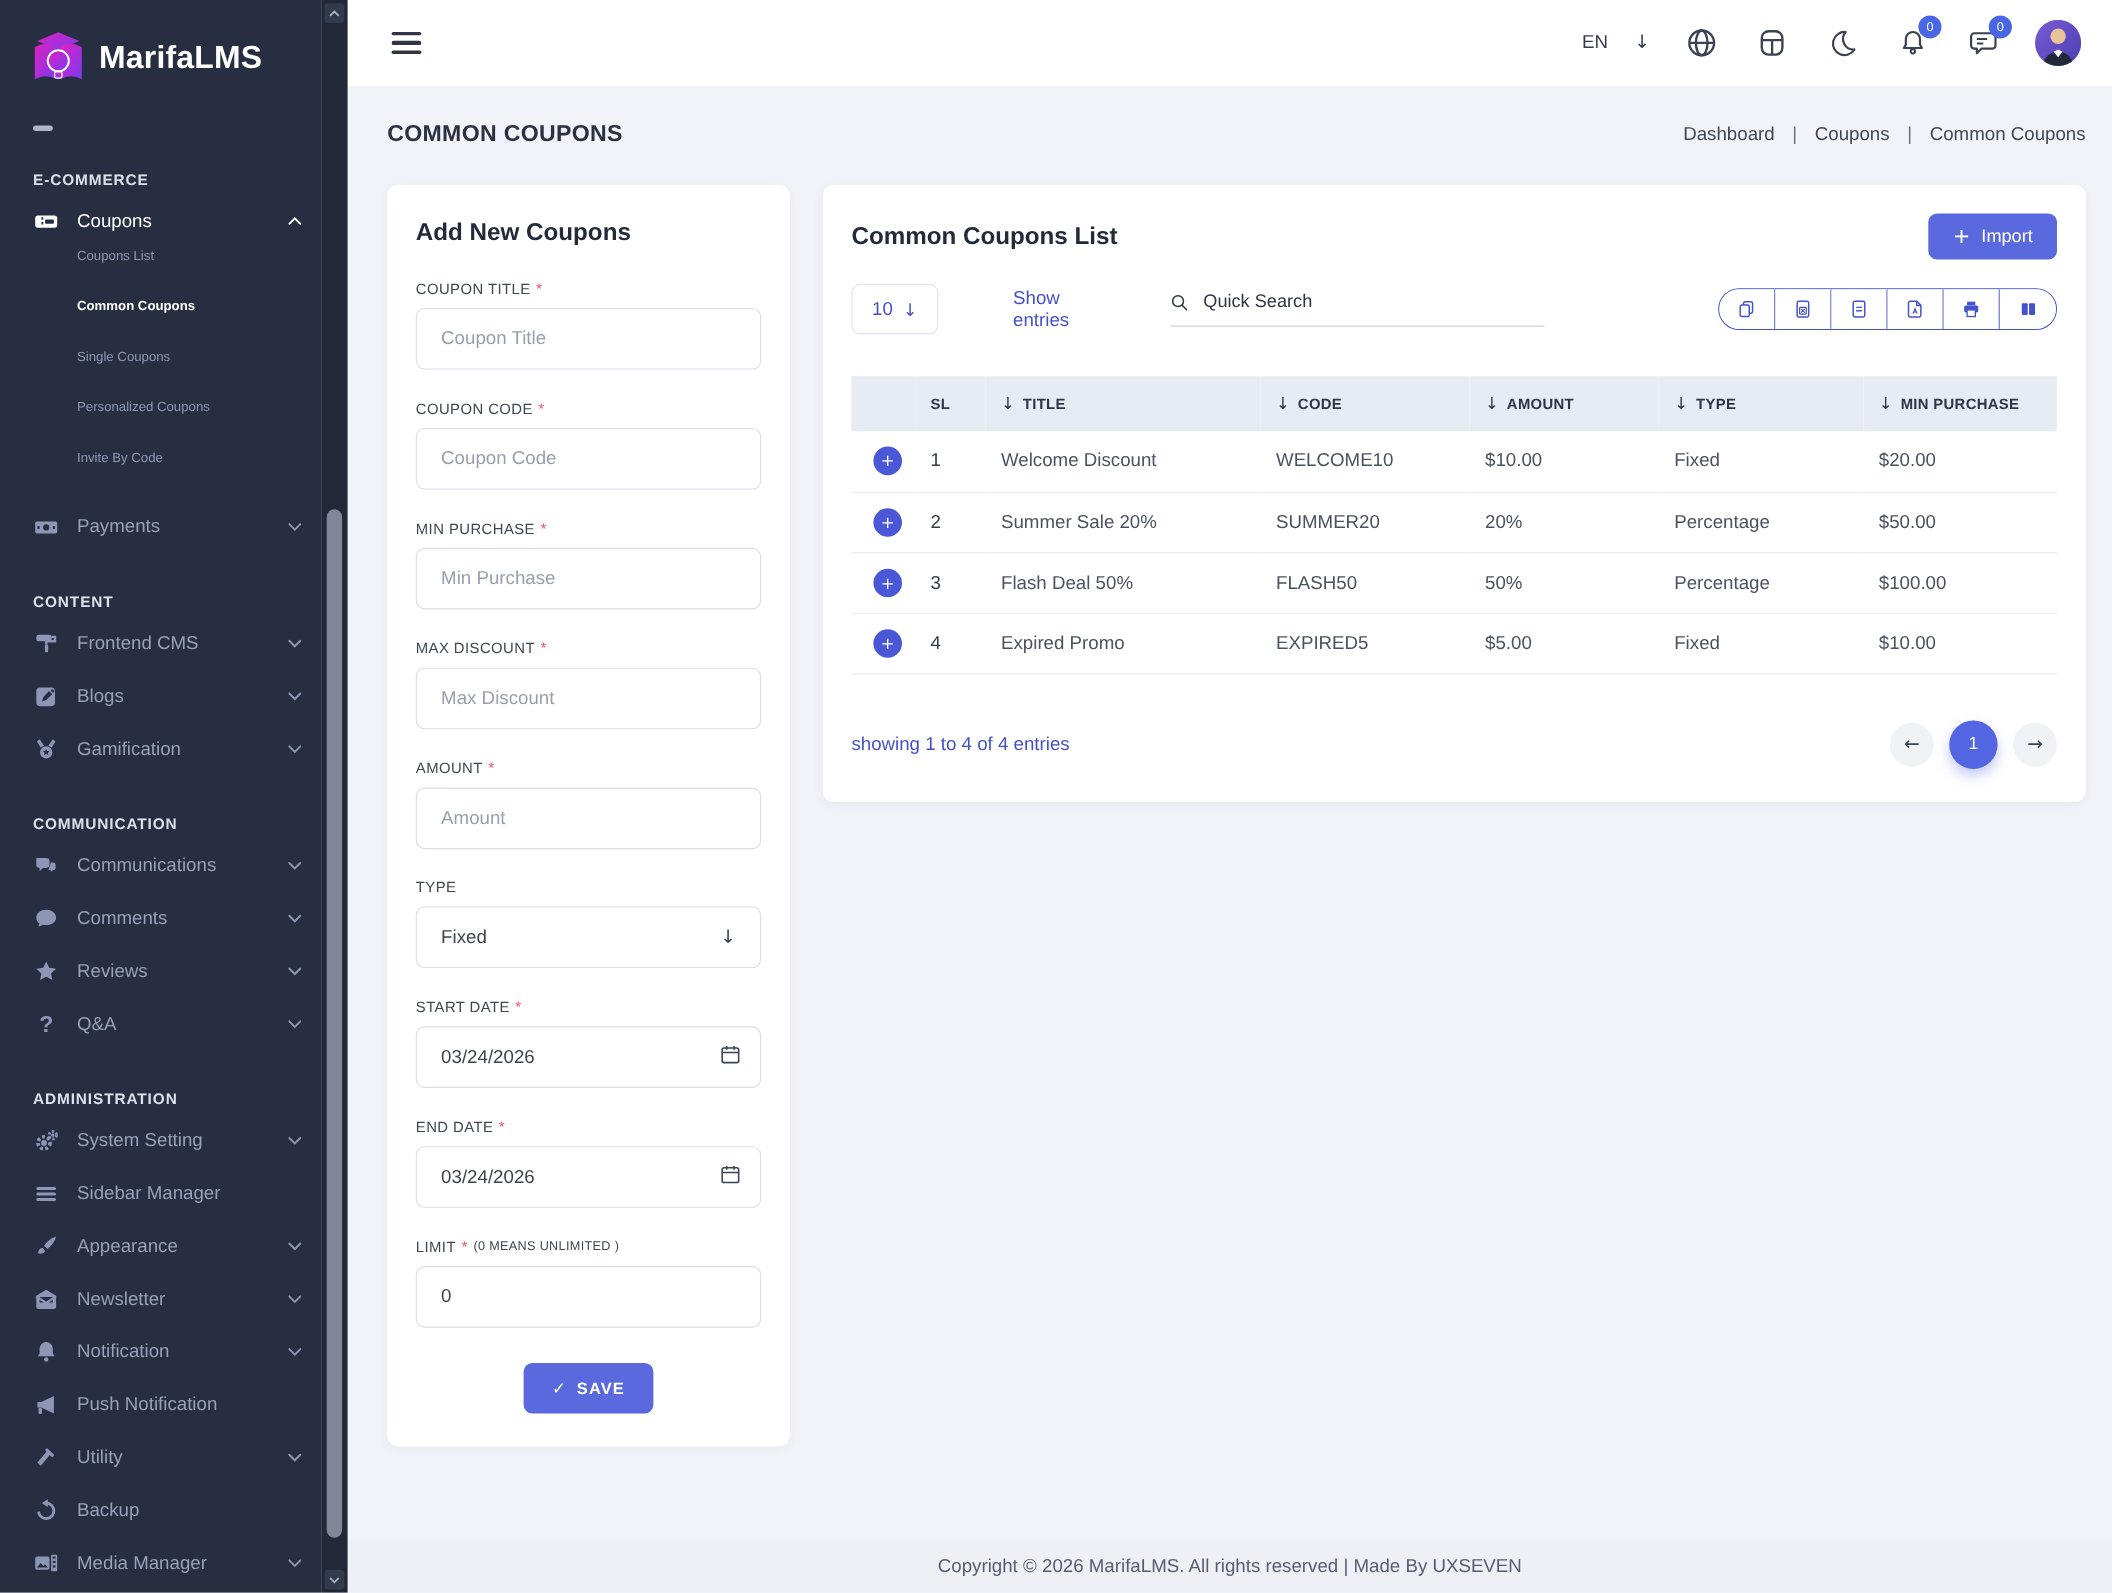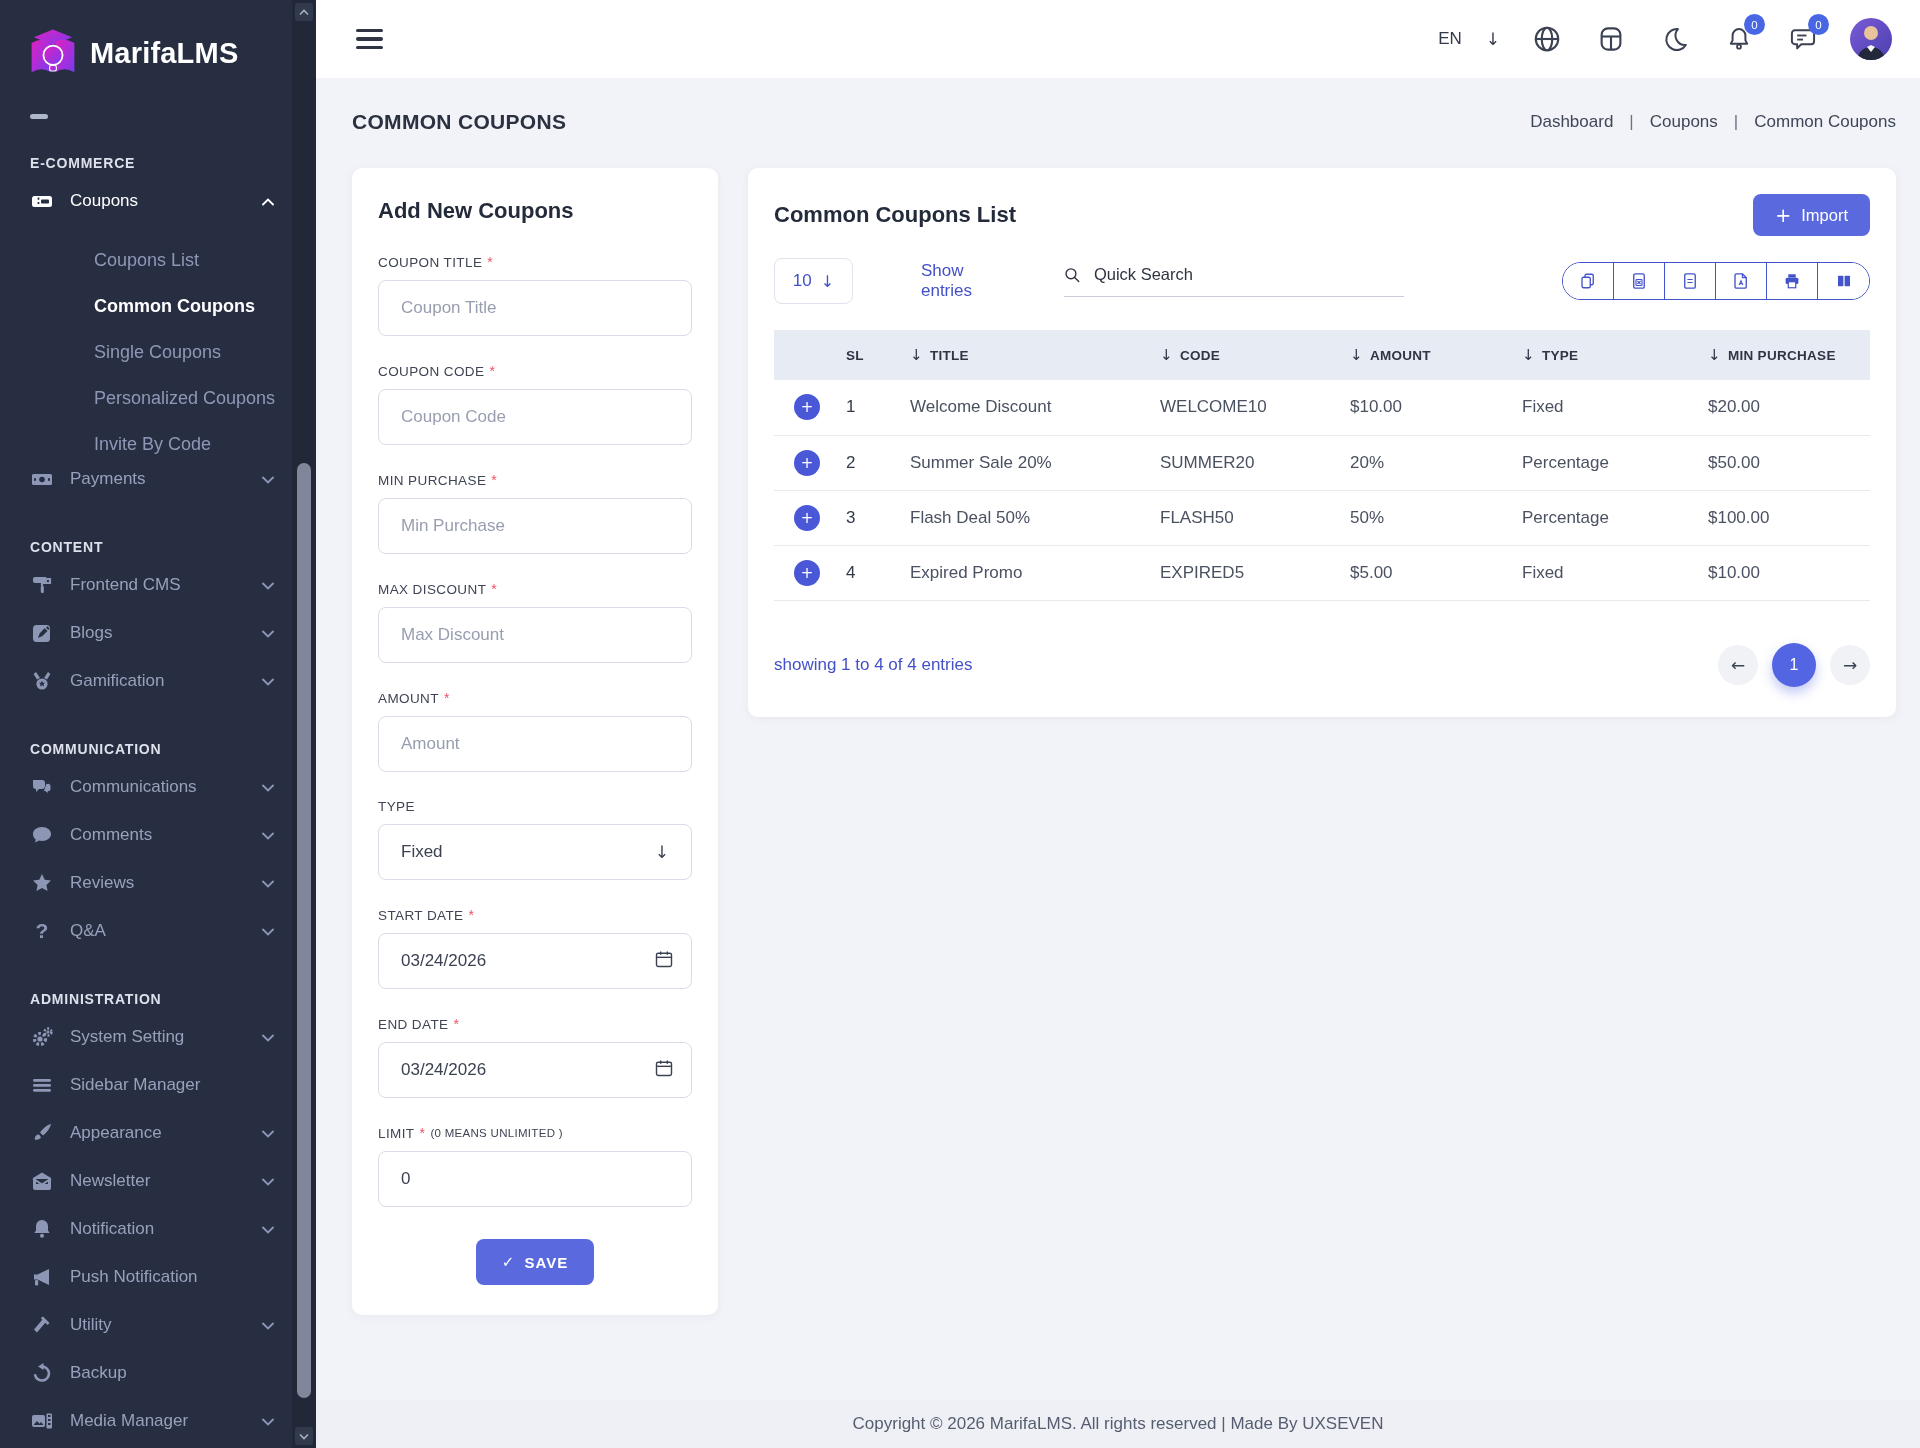--- a/index.html
+++ b/index.html
@@ -15,21 +15,21 @@
   .logo-mark { width:54px; height:54px; flex:0 0 54px; }
   .logo-text { color:#ffffff; font-size:29px; font-weight:bold; letter-spacing:.2px;text-align:center; }
   .scroll-cut { width:18px; height:5px; border-radius:3px; background:#aeb6cb; margin:26px 0 0 30px; }
 
   .nav-section-label { color:#dde1ec; font-size:14px; font-weight:bold; letter-spacing:.8px; margin:36px 0 6px 30px; }
   .nav-item { display:flex; align-items:center; height:48px; padding-left:30px; cursor:pointer; color:#98a1bc; }
   .nav-item .nico { width:24px; height:24px; flex:0 0 24px; margin-right:16px; display:flex; align-items:center; justify-content:center; }
   .nav-item .nlabel { font-size:17px; }
   .nav-item.active .nlabel { color:#ffffff; }
   .nav-item .chev { margin-left:auto; margin-right:18px; }
-  .sub-item { display:flex; align-items:flex-end; height:46px; padding-left:94px; color:#8e98b6; font-size:18px; cursor:pointer; }
+  .sub-item { display:flex; align-items:flex-start; height:46px; padding-left:70px; color:#8e98b6; font-size:12px; cursor:pointer; }
   .sub-item.active { color:#ffffff; font-weight:bold; }
 
   
   .side-scroll { width:24px; flex:0 0 24px; background:#222838; position:relative; }
   .side-scroll .arrow-box { position:absolute; left:3px; width:18px; height:18px; background:#323a4e; border-radius:3px; display:flex; align-items:center; justify-content:center; }
   .side-scroll .arrow-box.top { top:3px; }
   .side-scroll .arrow-box.bottom { bottom:3px; }
   .side-scroll .thumb { position:absolute; left:5px; top:463px; width:14px; height:935px; background:#81879a; border-radius:7px; }
 
   
@@ -83,21 +83,21 @@
   .page-size { width:82px; height:46px; border:1px solid #e0e3ec; border-radius:8px; display:flex; align-items:center; justify-content:center; gap:9px; font-size:17px; color:#4351c8; cursor:pointer; }
   .page-size .glyph { font-size:16px; }
   .show-entries { margin-left:20px; font-size:17px; color:#4351c8; }
   .quick-search { margin-left:auto; width:354px; display:flex; align-items:center; gap:14px; border-bottom:1px solid #c9ccd9; padding-bottom:12px; }
   .quick-search input { border:none; outline:none; font-size:16.5px; color:#000000; width:100%; font-family:"Liberation Sans",sans-serif; }
   .quick-search input::placeholder { color:#2e3444; }
   .export-group { margin-left:110px; display:flex; border:1px solid #4353c9; border-radius:19px; overflow:hidden; height:38px; }
   .export-btn { width:53px; display:flex; align-items:center; justify-content:center; border-right:1px solid #4353c9; cursor:pointer; background:#fff; }
   .export-btn:last-child { border-right:none; }
 
-  table.coupons { width:100%; border-collapse:collapse; margin-top:26px; }
+  table.coupons { width:100%; border-collapse:collapse; margin-top:38px; }
   table.coupons thead th { background:#e7ebf3; height:50px; text-align:left; font-size:13.5px; font-weight:bold; color:#2f3545; letter-spacing:.3px; padding-left:14px; cursor:pointer; white-space:nowrap; }
   table.coupons thead th .glyph { font-weight:normal; font-size:15px; margin-right:7px; }
   table.coupons td { height:55px; border-bottom:1px solid #e8eaf0; font-size:17px; color:#4a5161; padding-left:14px; }
   table.coupons td.sl { color:#333a49; }
   .col-plus{width:58px;} .col-sl{width:64px;} .col-title{width:250px;} .col-code{width:190px;} .col-amount{width:172px;} .col-type{width:186px;}
   .plus-circle { width:26px; height:26px; border-radius:50%; background:#4a58d8; color:#fff; display:flex; align-items:center; justify-content:center; font-size:15px; cursor:pointer; border:none; margin-left:6px; }
 
   .list-foot { display:flex; align-items:center; justify-content:space-between; margin-top:42px; }
   .summary { font-size:17px; color:#4351c8; }
   .pager { display:flex; align-items:center; gap:14px; }

